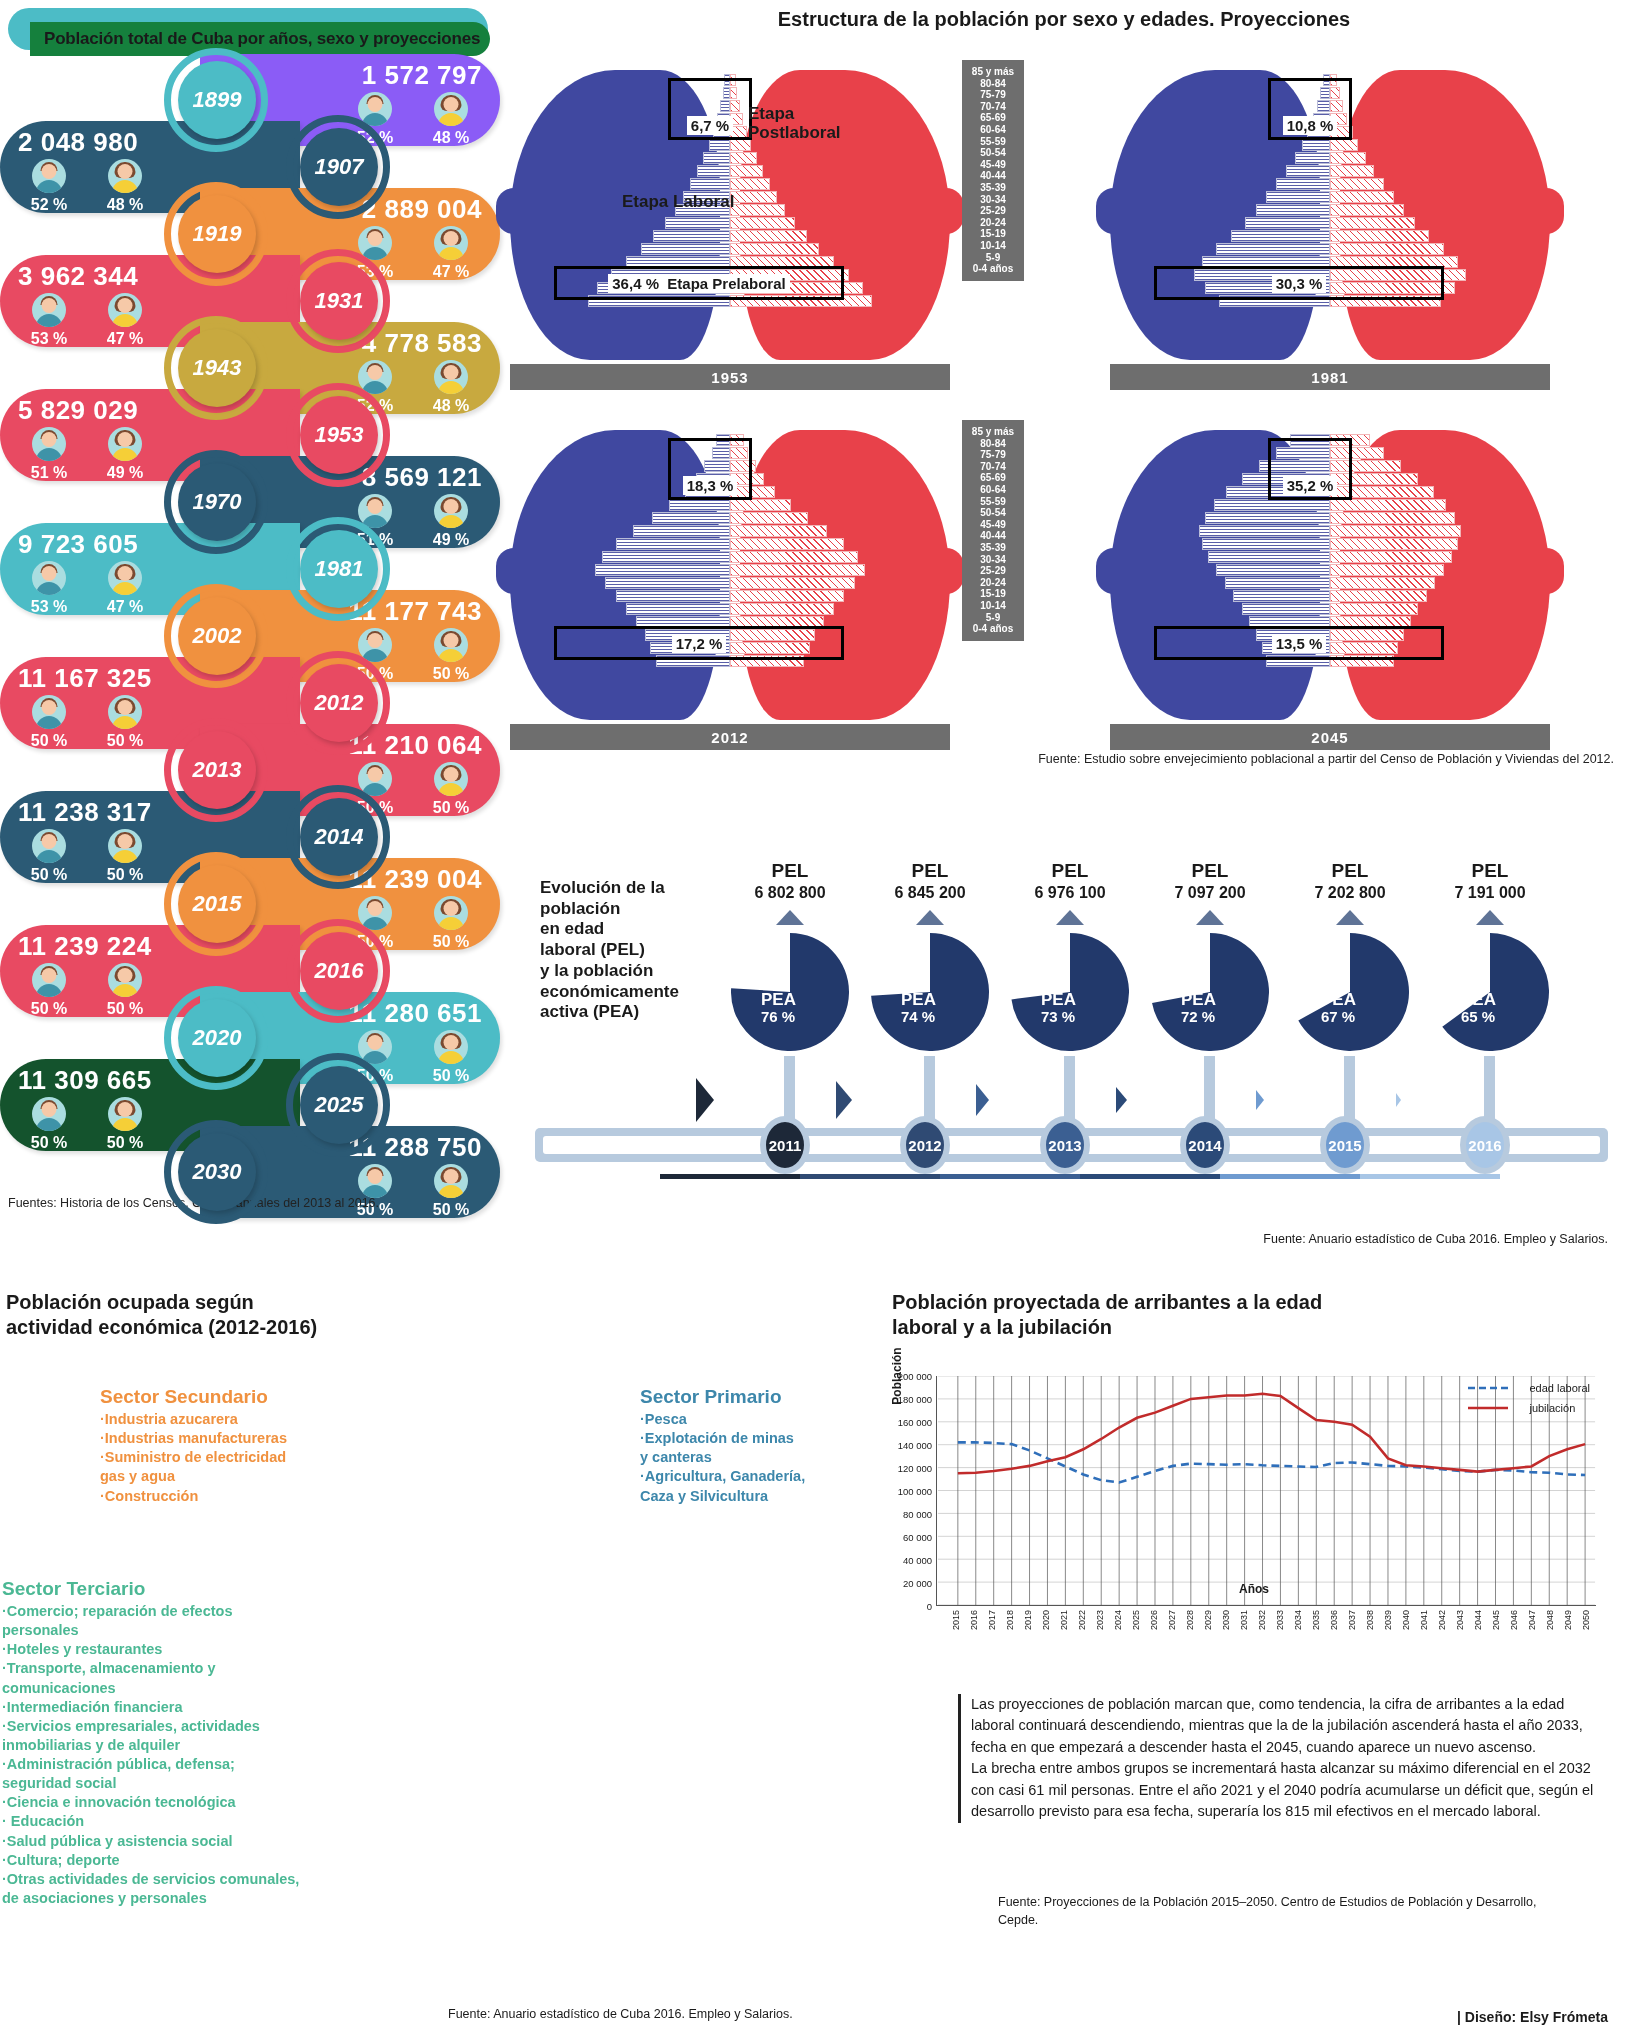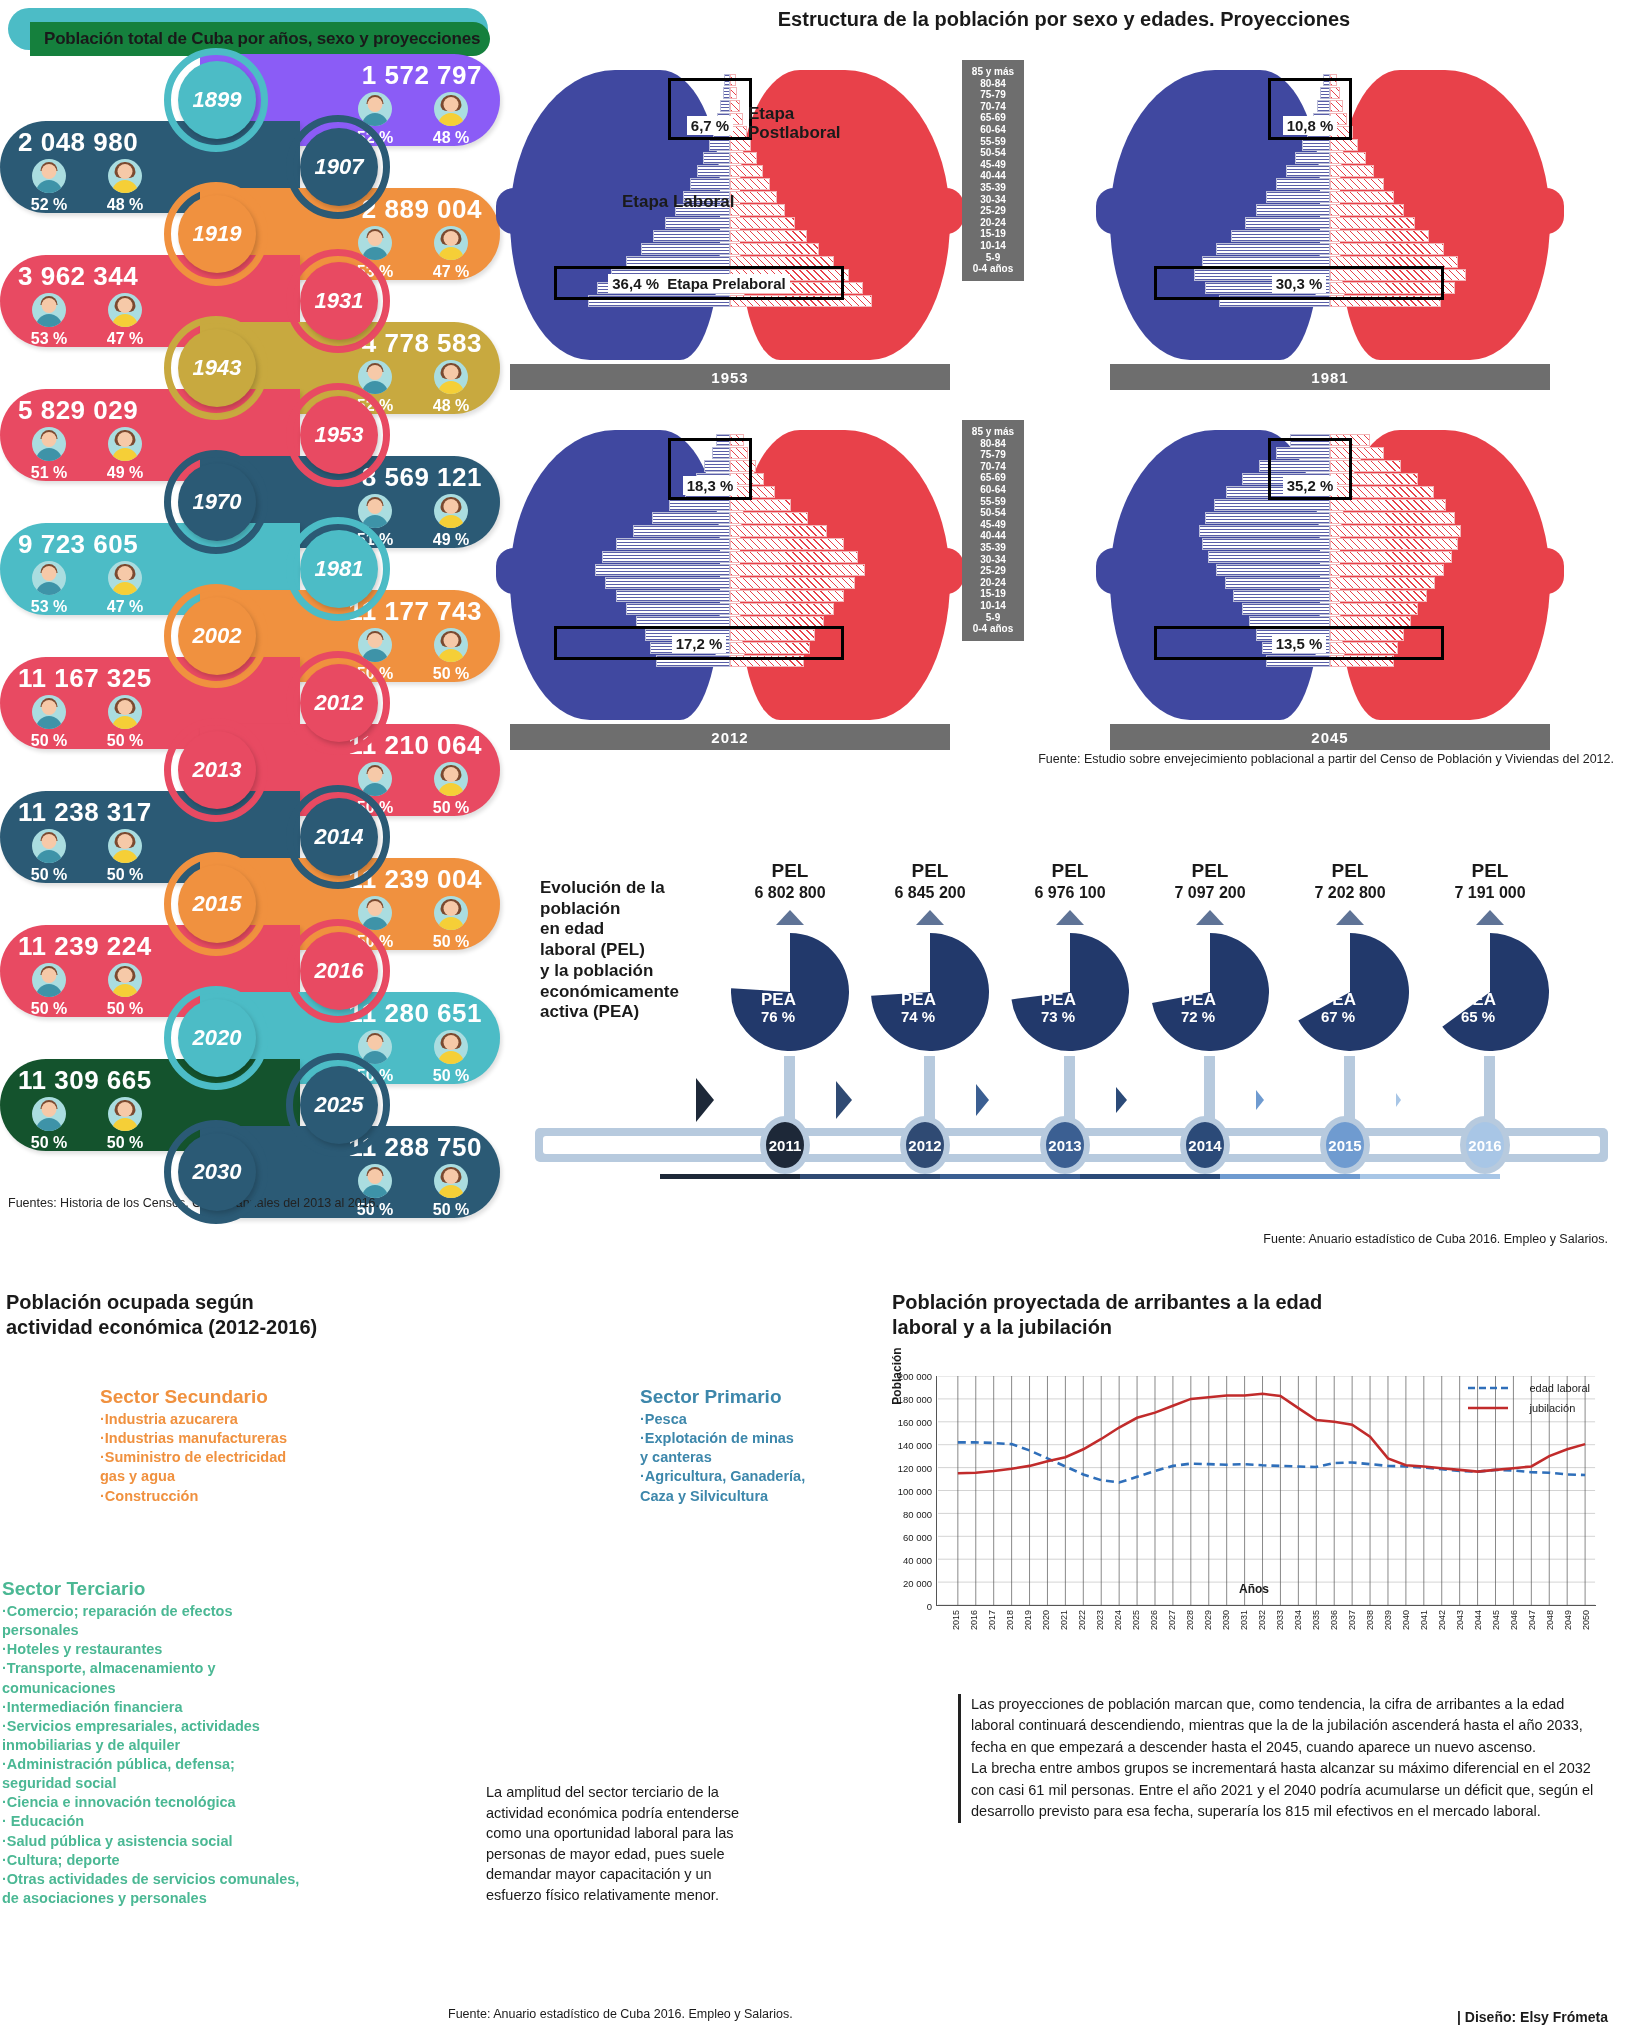--- a/index.html
+++ b/index.html
@@ -1016,21 +1016,20 @@
           <div>·Ciencia e innovación tecnológica</div>
           <div>· Educación</div>
           <div>·Salud pública y asistencia social</div>
           <div>·Cultura; deporte</div>
           <div>·Otras actividades de servicios comunales,</div>
           <div>de asociaciones y personales</div>
         </div>
   </div>
 
 
-  <div class="sec-note" style="left:486px; top:492px; width:270px;">La amplitud del sector terciario de la actividad económica podría entenderse como una oportunidad laboral para las personas de mayor edad, pues suele demandar mayor capacitación y un esfuerzo físico relativamente menor.</div>
   <div class="sec-src" style="left:448px; bottom:20px;">Fuente: Anuario estadístico de Cuba 2016. Empleo y Salarios.</div>
 </section>
 
 <section id="projection">
   <div class="proj-title">
     <div>Población proyectada de arribantes a la edad</div>
     <div>laboral y a la jubilación</div>
   </div>
 
   <div class="chart-box">
@@ -1151,16 +1150,17 @@
         <span>jubilación</span>
       </div>
     </div>
   </div>
   <div class="x-axis-title">Años</div>
 
   <div class="proj-text">
         <div>Las proyecciones de población marcan que, como tendencia, la cifra de arribantes a la edad laboral continuará descendiendo, mientras que la de la jubilación ascenderá hasta el año 2033, fecha en que empezará a descender hasta el 2045, cuando aparece un nuevo ascenso.</div>
         <div>La brecha entre ambos grupos se incrementará hasta alcanzar su máximo diferencial en el 2032 con casi 61 mil personas. Entre el año 2021 y el 2040 podría acumularse un déficit que, según el desarrollo previsto para esa fecha, superaría los 815 mil efectivos en el mercado laboral.</div>
       </div>
+  <div class="proj-src">Fuente: Proyecciones de la Población 2015–2050. Centro de Estudios de Población y Desarrollo, Cepde.</div>
   <div class="design">| Diseño: Elsy Frómeta</div>
 </section>
 
 </div>
 
 </body></html>

